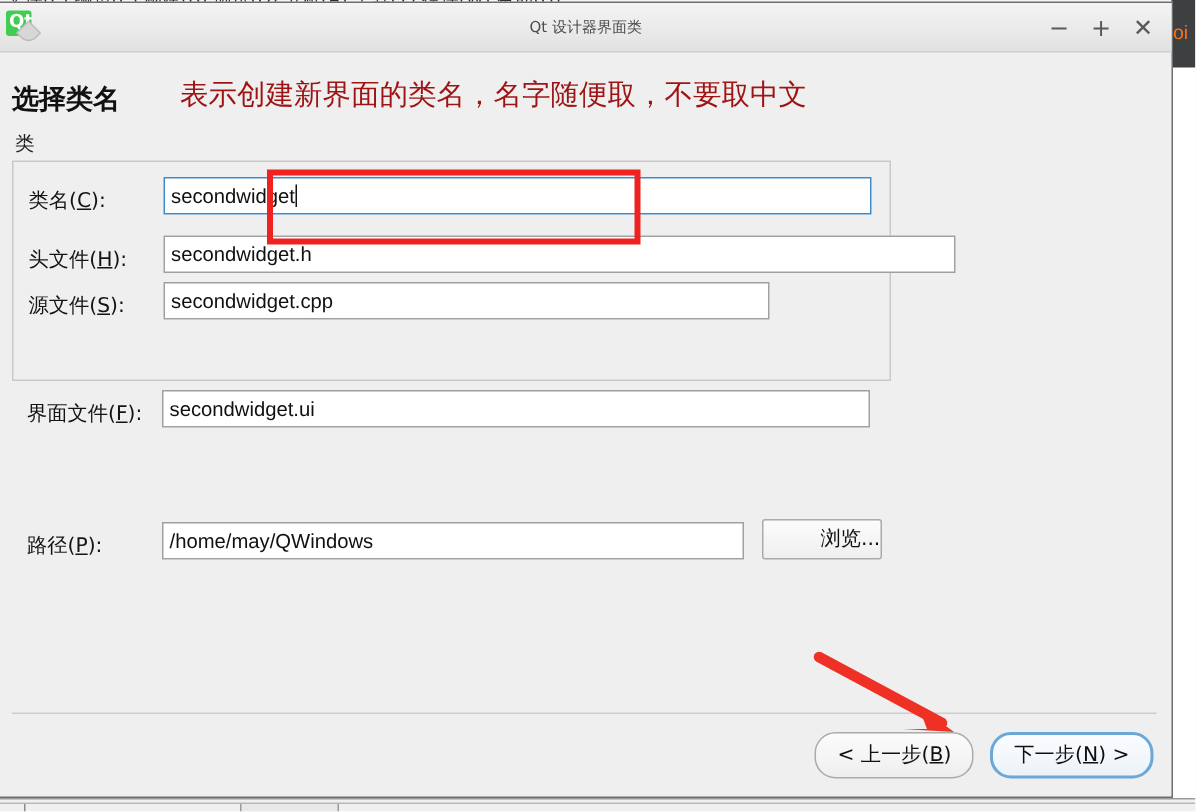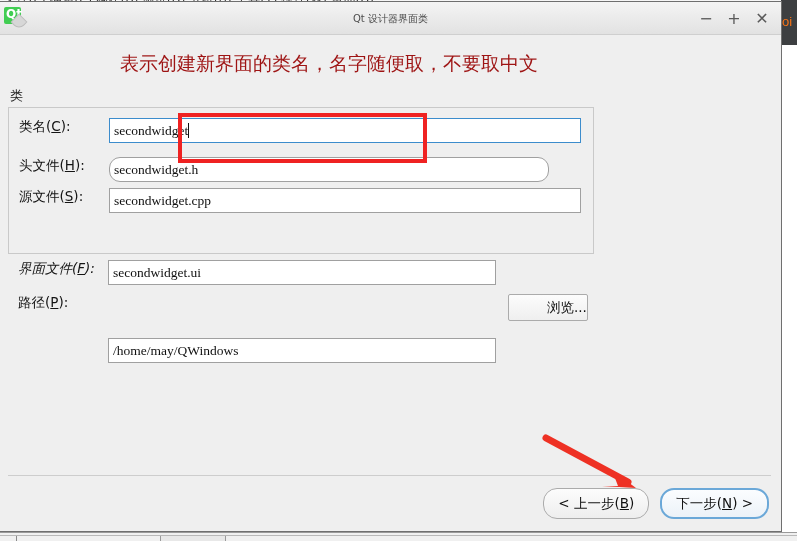--- a/index.html
+++ b/index.html
@@ -155,38 +155,38 @@
   }
   .group-title {
     position: absolute; left: 8px; top: 52px;
     font-size: 13px; color: #1c1c1c;
     background: #efefef; padding: 0 2px;
     font-family: "DejaVu Sans", sans-serif;
   }
 
   .formrow {
     position: absolute;
-    display: flex; align-items: flex-start;
+    display: flex; align-items: flex-end;
     left: 10px;
   }
   .frm-label {
     font-size: 13.5px; color: #141414;
     white-space: nowrap;
     font-family: "DejaVu Sans", sans-serif;
   }
   .frm-label u { text-decoration: underline; }
   .frm-input {
     height: 25px;
     background: #ffffff;
     border: 1px solid #a0a0a0;
     font-size: 13.5px; color: #101010;
     padding: 0 4px;
     line-height: 23px;
     white-space: nowrap; overflow: hidden;
-    font-family: Liberation Serif, serif;
+    font-family: Liberation Sans, sans-serif;
   }
   .frm-input.focused {
     border: 1px solid #3c8ccc;
     outline: none;
   }
   .caret {
     display: inline-block; width: 1px; height: 15px;
     background: #111; vertical-align: -3px; margin-left: 0px;
   }
   .browse-btn {
@@ -263,50 +263,51 @@
         <div class="win-btn">+</div>
         <div class="win-btn">✕</div>
       </div>
     </div>
 
     <div class="dlg-body">
 
 
       <div class="main">
 
+        <div class="page-heading">选择类名</div>
 
         <div class="annotation">表示创建新界面的类名，名字随便取，不要取中文</div>
 
         <div class="group-title">类</div>
 
         <div class="groupbox">
 
           <div class="formrow" style="top:10px;">
             <span class="frm-label" style="width:90px;"><span>类名(</span><u>C</u><span>):</span></span>
             <span class="frm-input focused" style="width:472px;" placeholder=""><span>secondwidget</span><span class="caret"></span></span>
           </div>
 
           <div class="formrow" style="top:49px;">
             <span class="frm-label" style="width:90px;"><span>头文件(</span><u>H</u><span>):</span></span>
-            <span class="frm-input" style="width:440px;border-radius:11px;" placeholder="">secondwidget.h</span>
+            <span class="frm-input" style="width:528px;" placeholder="">secondwidget.h</span>
           </div>
 
           <div class="formrow" style="top:80px;">
             <span class="frm-label" style="width:90px;"><span>源文件(</span><u>S</u><span>):</span></span>
-            <span class="frm-input" style="width:472px;" placeholder="">secondwidget.cpp</span>
+            <span class="frm-input" style="width:404px;" placeholder="">secondwidget.cpp</span>
           </div>
 
         </div>
 
         <div class="formrow" style="top:225px; left:18px;">
-          <span class="frm-label" style="width:90px;font-style:italic;"><span>界面文件(</span><u>F</u><span>):</span></span>
-          <span class="frm-input" style="width:388px;" placeholder="">secondwidget.ui</span>
+          <span class="frm-label" style="width:90px;"><span>界面文件(</span><u>F</u><span>):</span></span>
+          <span class="frm-input" style="width:472px;" placeholder="">secondwidget.ui</span>
         </div>
 
-        <div class="formrow" style="top:259px; left:18px;">
+        <div class="formrow" style="top:269px; left:18px;">
           <span class="frm-label" style="width:90px;"><span>路径(</span><u>P</u><span>):</span></span>
           <span class="frm-input" style="width:388px;margin-top:44px;" placeholder="">/home/may/QWindows</span>
           <span class="browse-btn" style="margin-left:12px;padding-left:38px;">浏览...</span>
         </div>
 
       </div>
     </div>
 
     <div class="footer-sep"></div>
     <div class="btnrow">

